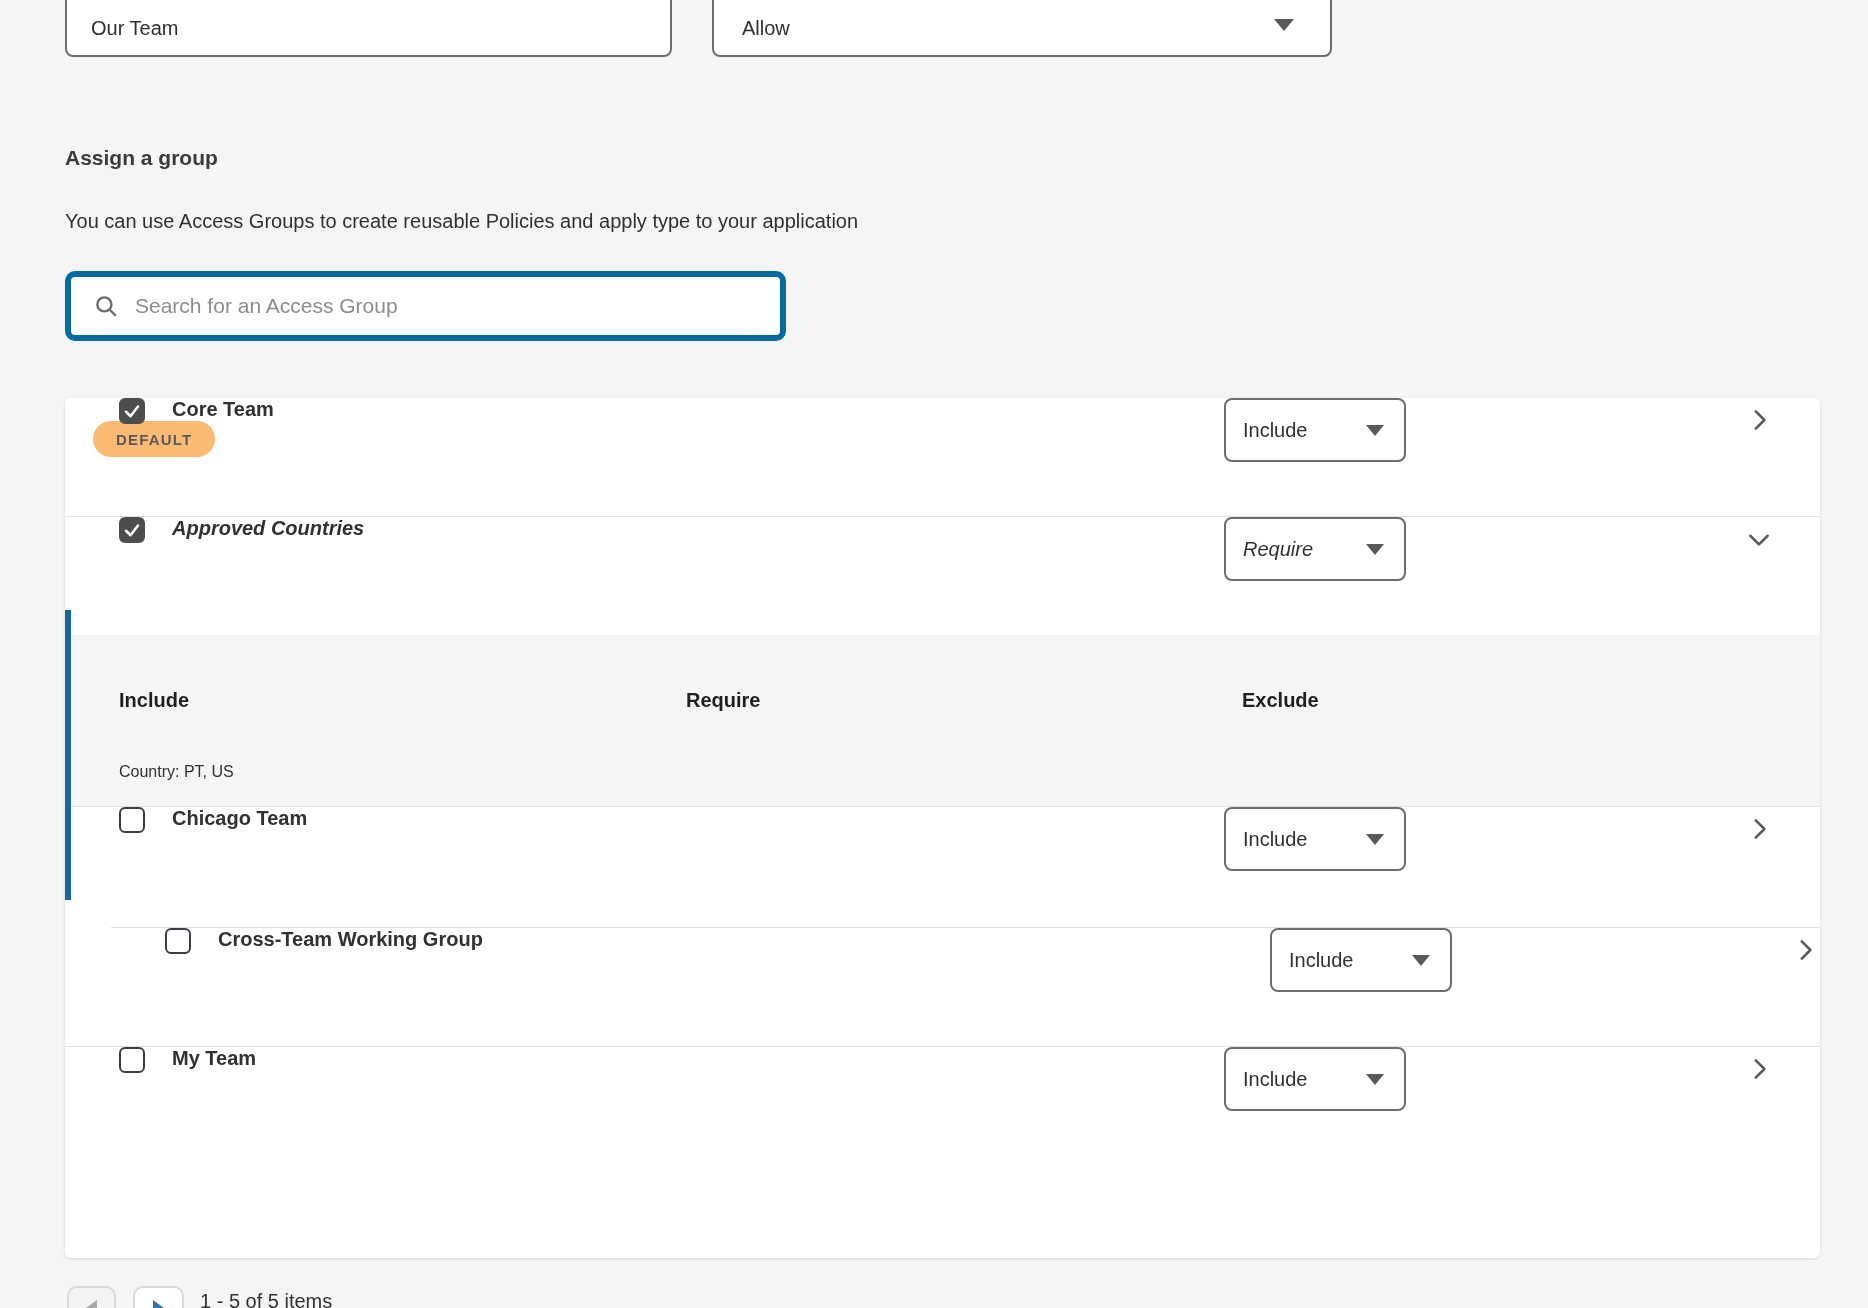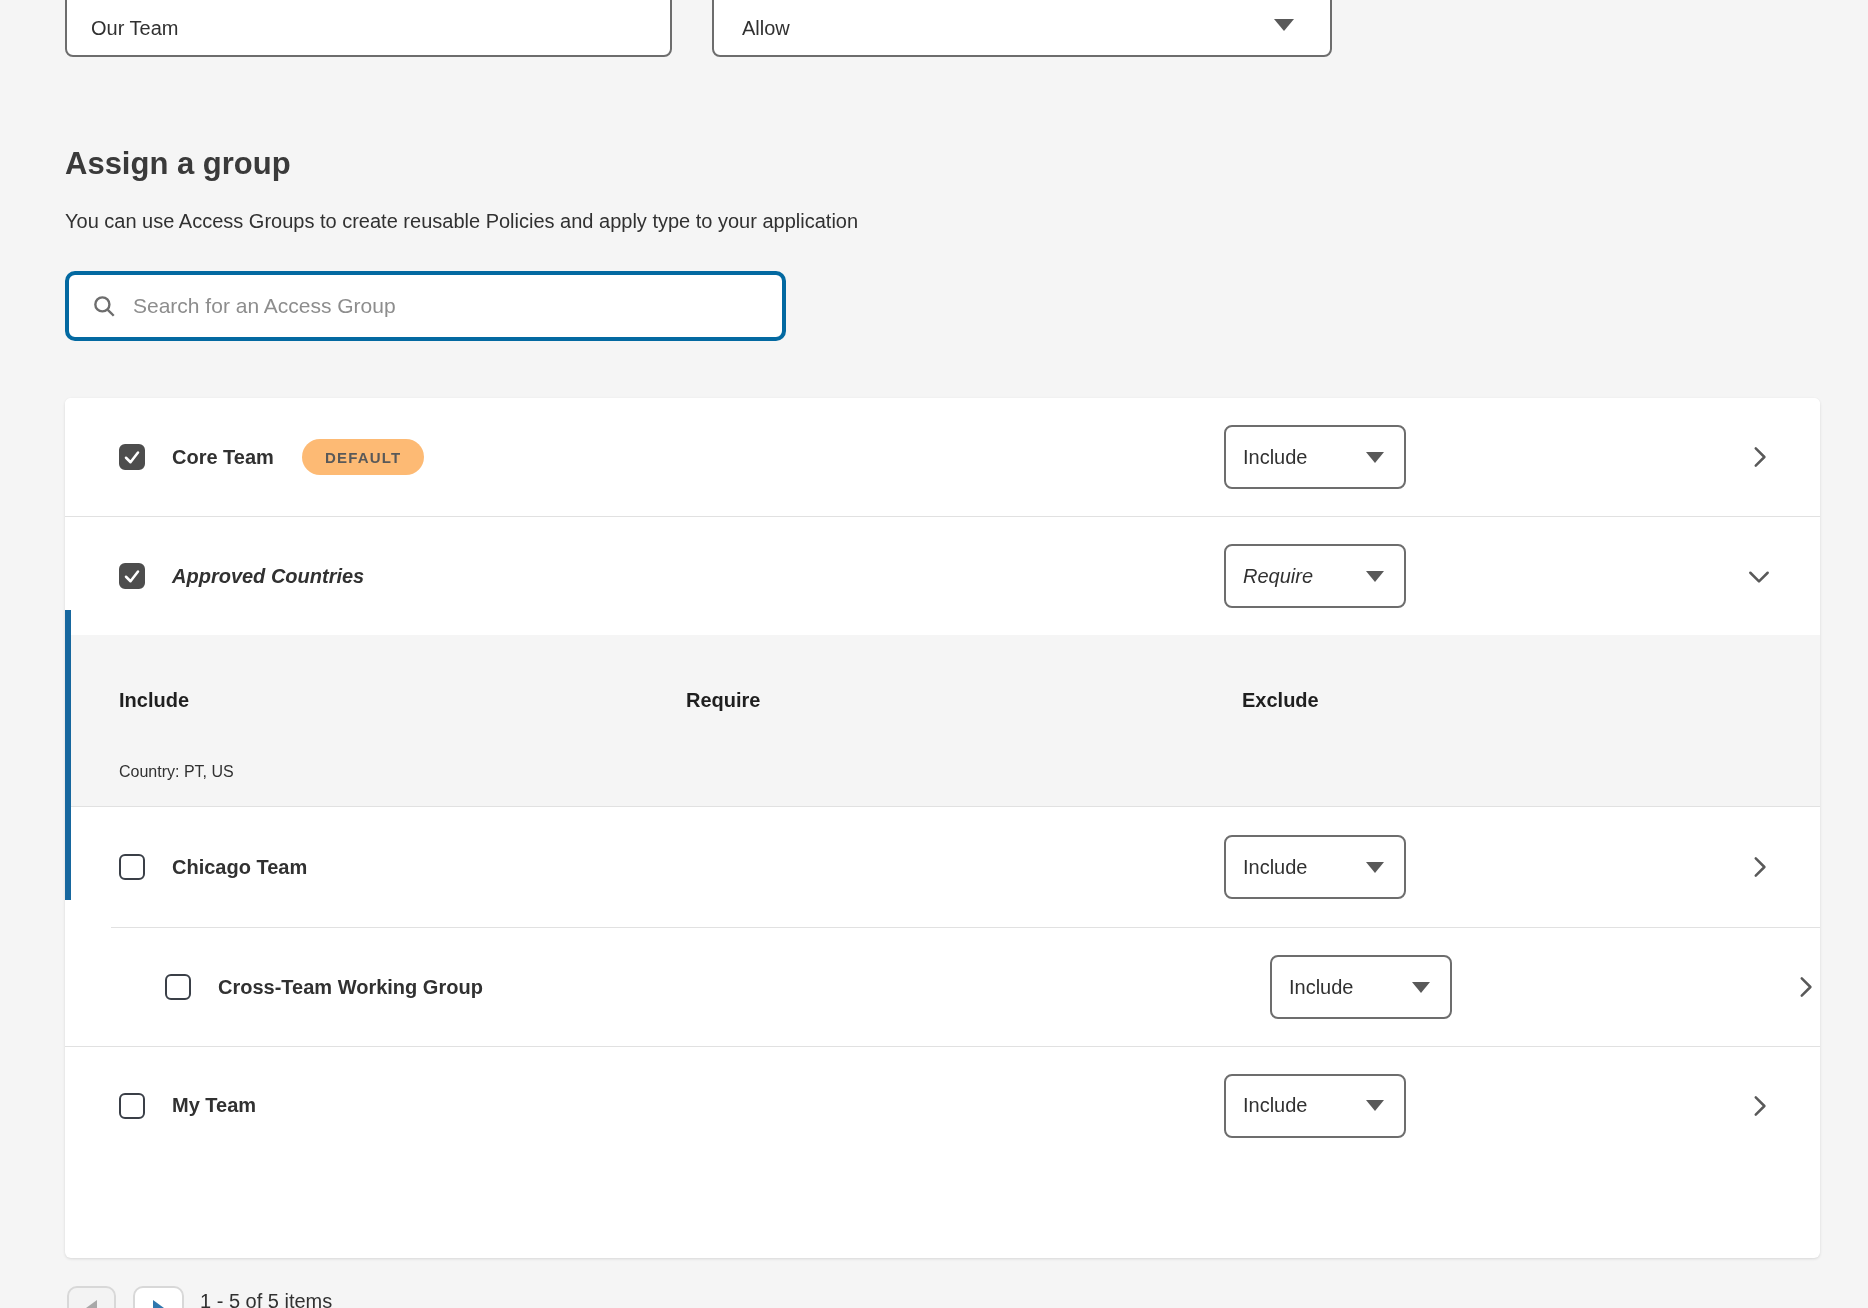--- a/index.html
+++ b/index.html
@@ -28,27 +28,27 @@
   .action-select { left:712px; width:620px; padding:8px 0 0 28px; cursor:pointer; }
 
   .caret {
     width:0; height:0;
     border-left:10px solid transparent; border-right:10px solid transparent;
     border-top:12px solid #595959;
   }
   .action-select .caret { position:absolute; right:36px; top:26px; }
 
   
-  .section-heading { position:absolute; left:65px; top:146px; font-size:31px; font-weight:700; color:#3a3a3a; }
+  .section-heading { position:absolute; left:65px; top:146px; font-size:21px; font-weight:700; color:#3a3a3a; }
   .section-desc    { position:absolute; left:65px; top:210px; font-size:20px; color:#313131; }
 
   
   .search-box {
     position:absolute; left:65px; top:271px; width:721px; height:70px;
-    background:#fff; border:4px solid #0369a1; border-radius:10px;
+    background:#fff; border:6px solid #0369a1; border-radius:10px;
     display:flex; align-items:center; padding-left:22px;
   }
   .search-box svg { flex:0 0 auto; }
   .search-box input {
     border:none; outline:none; background:transparent;
     margin-left:16px; width:620px; font-size:21px;
     font-family:"Liberation Sans", sans-serif; color:#313131;
   }
   .search-box input::placeholder { color:#8d8d8d; }
 
@@ -60,21 +60,21 @@
     overflow:hidden;
   }
   .thead {
     position:relative; height:94px; display:flex; align-items:center;
     background:#fff; box-shadow:0 4px 6px -2px rgba(0,0,0,.14); z-index:2;
   }
   .th { font-size:20px; font-weight:700; color:#313131; }
   .th-name { margin-left:65px; }
   .th-rule { position:absolute; left:1161px; }
 
-  .row { position:relative; display:flex; align-items:center; background:#fff; }
+  .row { position:relative; display:flex; align-items:flex-start; background:#fff;flex-direction:column; }
   .row.bordered { border-top:1px solid #e1e1e1; }
   .r1 { height:118px; }
   .r2 { height:119px;font-style:italic; }
   .r3 { height:121px; }
   .r4 { height:119px;margin-left:46px; }
   .r5 { height:118px; }
 
   .checkbox {
     position:absolute; left:54px; width:26px; height:26px;
     border:2px solid #3a3f47; border-radius:6px; background:#fff;

